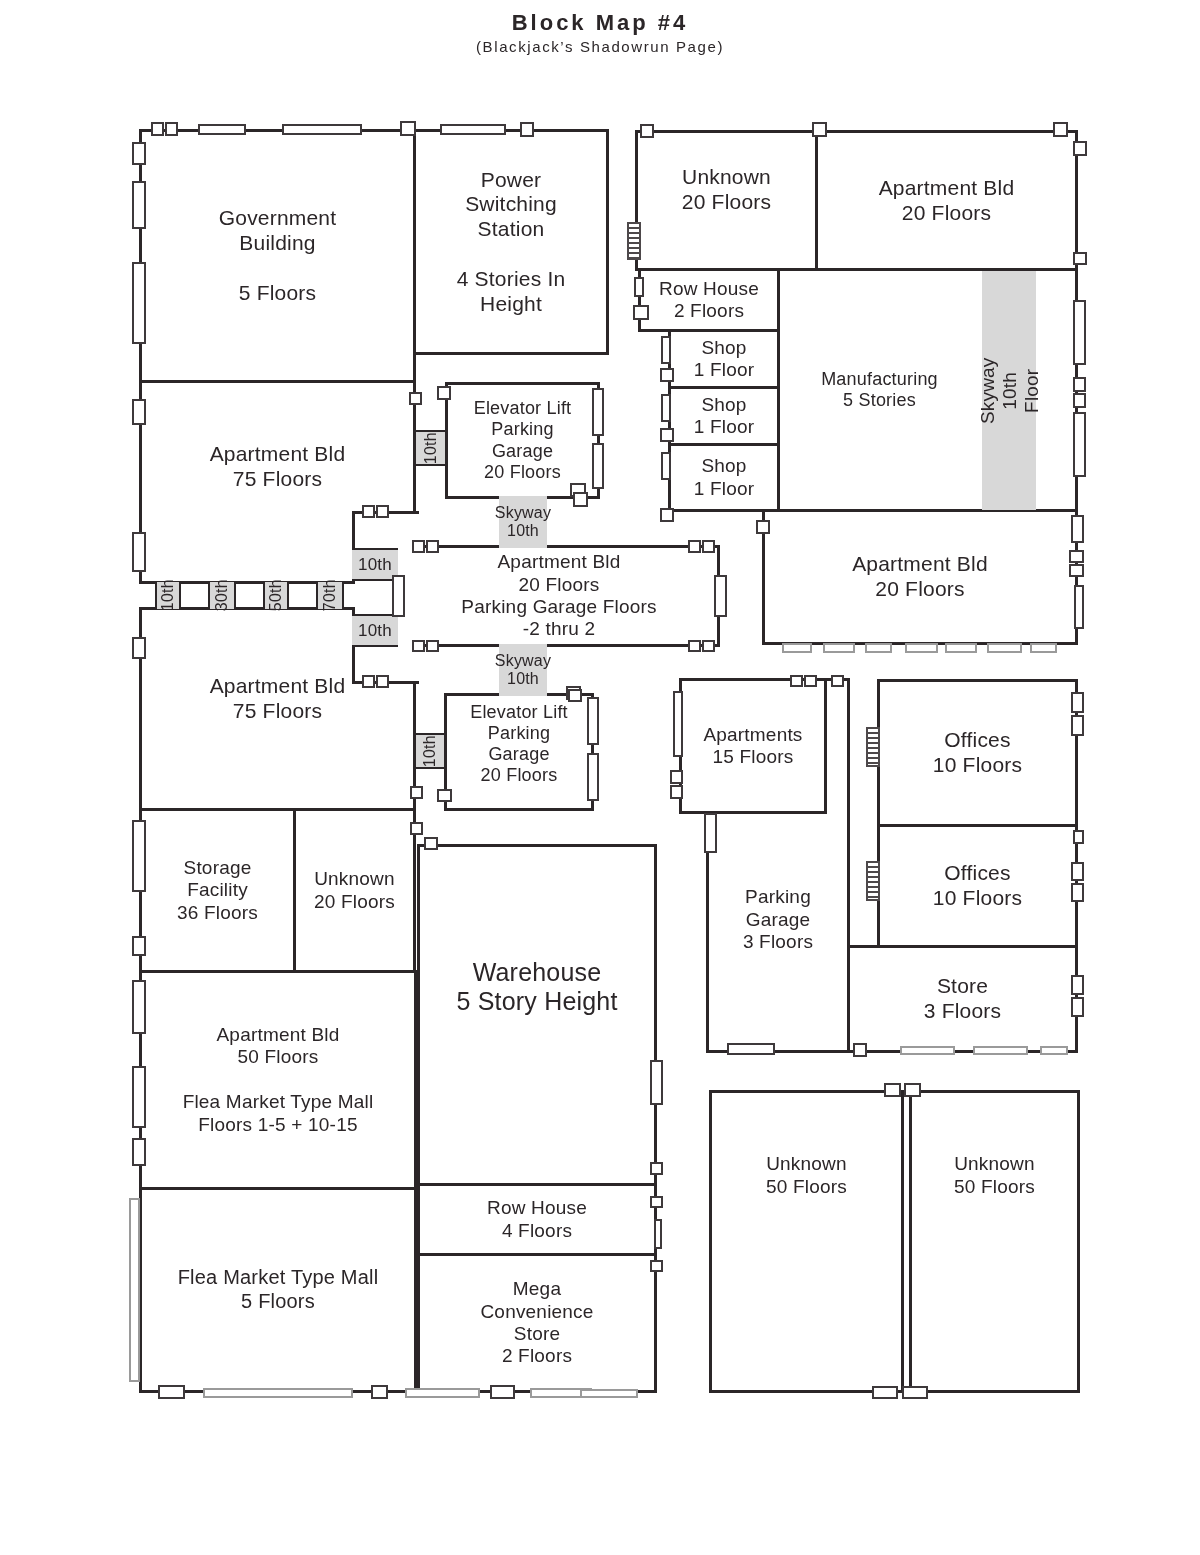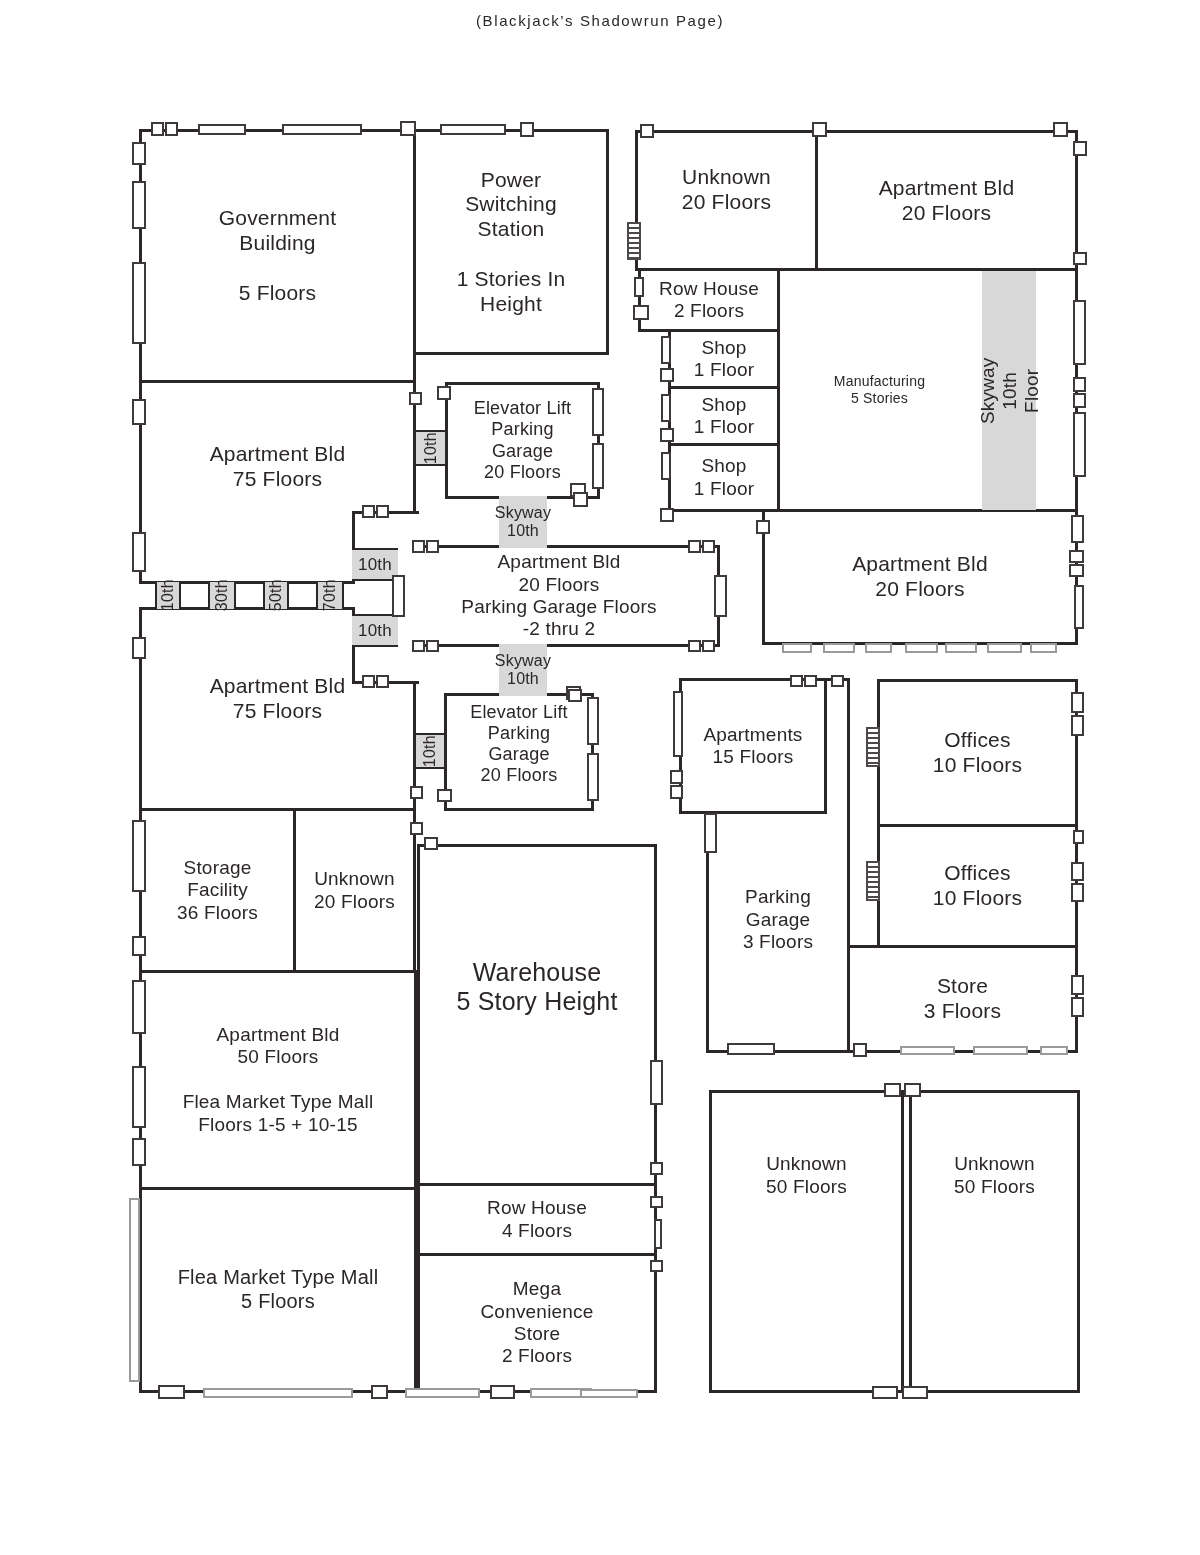--- a/index.html
+++ b/index.html
@@ -20,35 +20,36 @@
   .door.light{border-color:#9a9a9a;}
   .ladder{position:absolute;box-sizing:border-box;border:2px solid #4d484a;background:
           repeating-linear-gradient(#ffffff 0 3px,#4d484a 3px 5px);}
   .patch{position:absolute;box-sizing:border-box;background:#fff;}
 </style>
 </head>
 <body>
 
 <div class="page">
   <div class="title">
+    <div class="t1">Block Map #4</div>
     <div class="t2">(Blackjack’s Shadowrun Page)</div>
   </div>
   <div id="map">
       <div class="b" style="left: 139px; top: 129px; width: 277px; height: 254px;">
         <div class="lbl" style="font-size: 21px;">Government
 Building
 
 5 Floors</div>
       </div>
       <div class="b" style="left: 413px; top: 129px; width: 196px; height: 226px;">
         <div class="lbl" style="font-size: 21px;">Power
 Switching
 Station
 
-1 Stories In
+4 Stories In
 Height</div>
       </div>
       <div class="b" style="left: 635px; top: 130px; width: 183px; height: 141px;">
         <div class="lbl" style="font-size: 21px; transform: translate(0px, -11px);">Unknown
 20 Floors</div>
       </div>
       <div class="b" style="left: 815px; top: 130px; width: 263px; height: 141px;">
         <div class="lbl" style="font-size: 21px;">Apartment Bld
 20 Floors</div>
       </div>
@@ -62,21 +63,21 @@
       </div>
       <div class="b" style="left: 668px; top: 386px; width: 112px; height: 60px;">
         <div class="lbl" style="font-size: 19px;">Shop
 1 Floor</div>
       </div>
       <div class="b" style="left: 668px; top: 443px; width: 112px; height: 69px;">
         <div class="lbl" style="font-size: 19px;">Shop
 1 Floor</div>
       </div>
       <div class="b" style="left: 777px; top: 268px; width: 301px; height: 244px;">
-        <div class="lbl" style="font-size: 14px; transform: translate(-48px, 0px);">Manufacturing
+        <div class="lbl" style="font-size: 18px; transform: translate(-48px, 0px);">Manufacturing
 5 Stories</div>
       </div>
       <div class="b" style="left: 139px; top: 380px; width: 277px; height: 204px;">
         <div class="lbl" style="font-size: 21px; transform: translate(0px, -15px);">Apartment Bld
 75 Floors</div>
       </div>
       <div class="b" style="left: 445px; top: 382px; width: 155px; height: 117px;">
         <div class="lbl" style="font-size: 18px;">Elevator Lift
 Parking
 Garage

